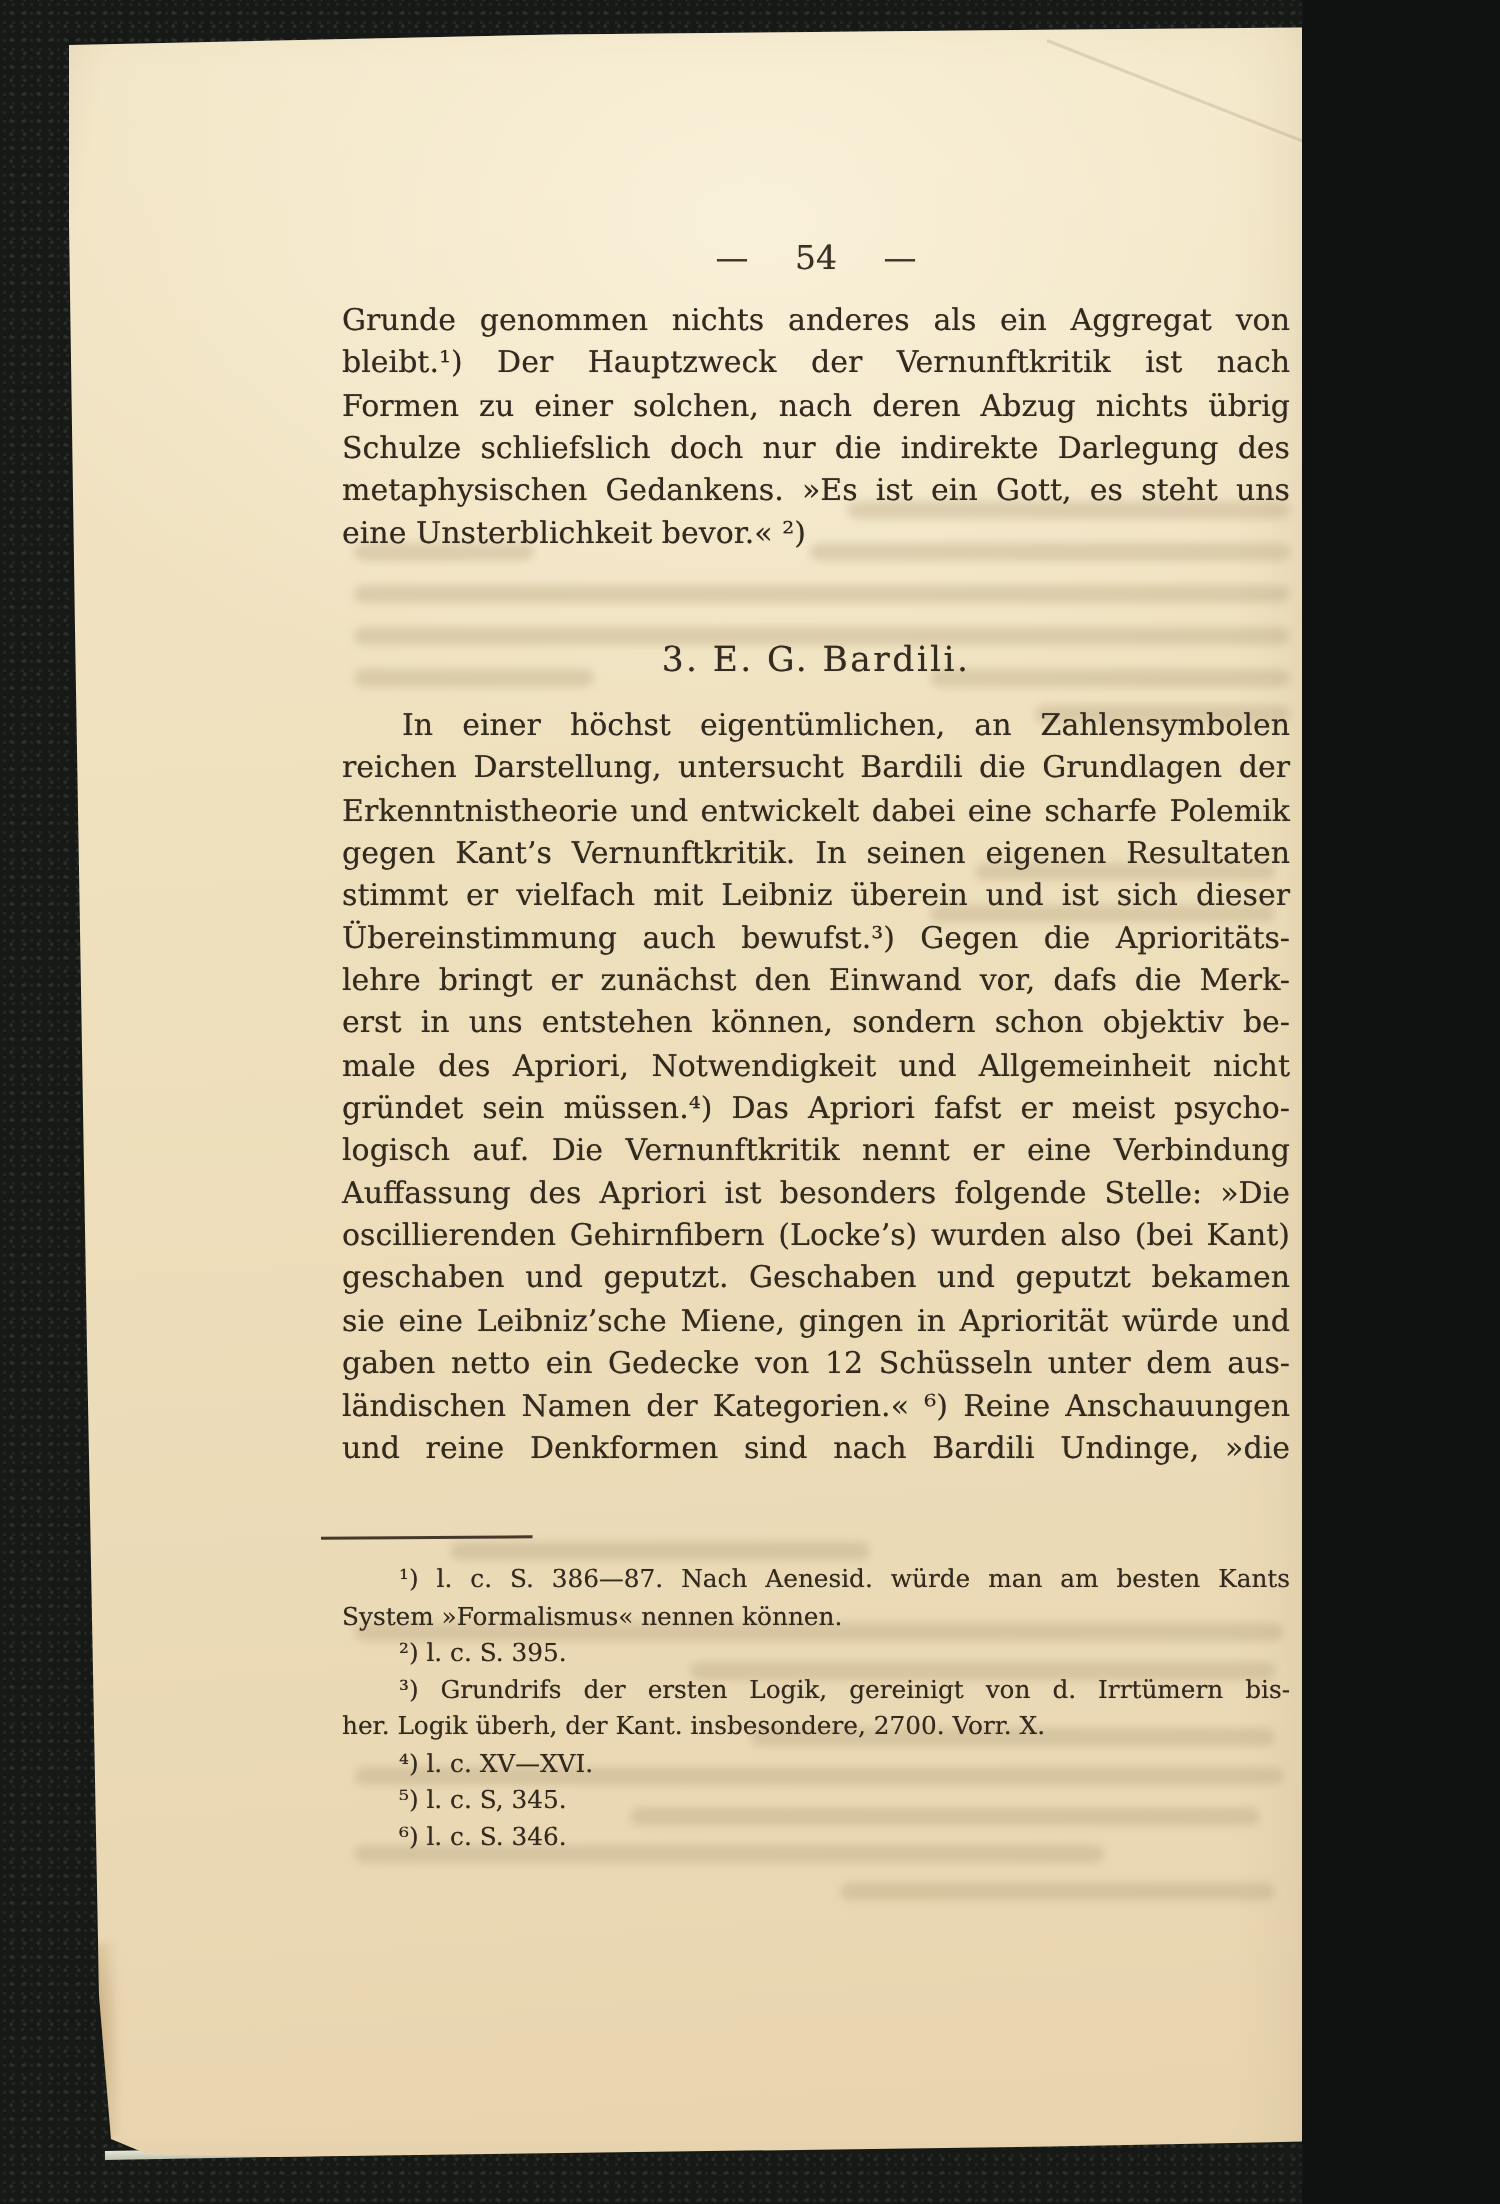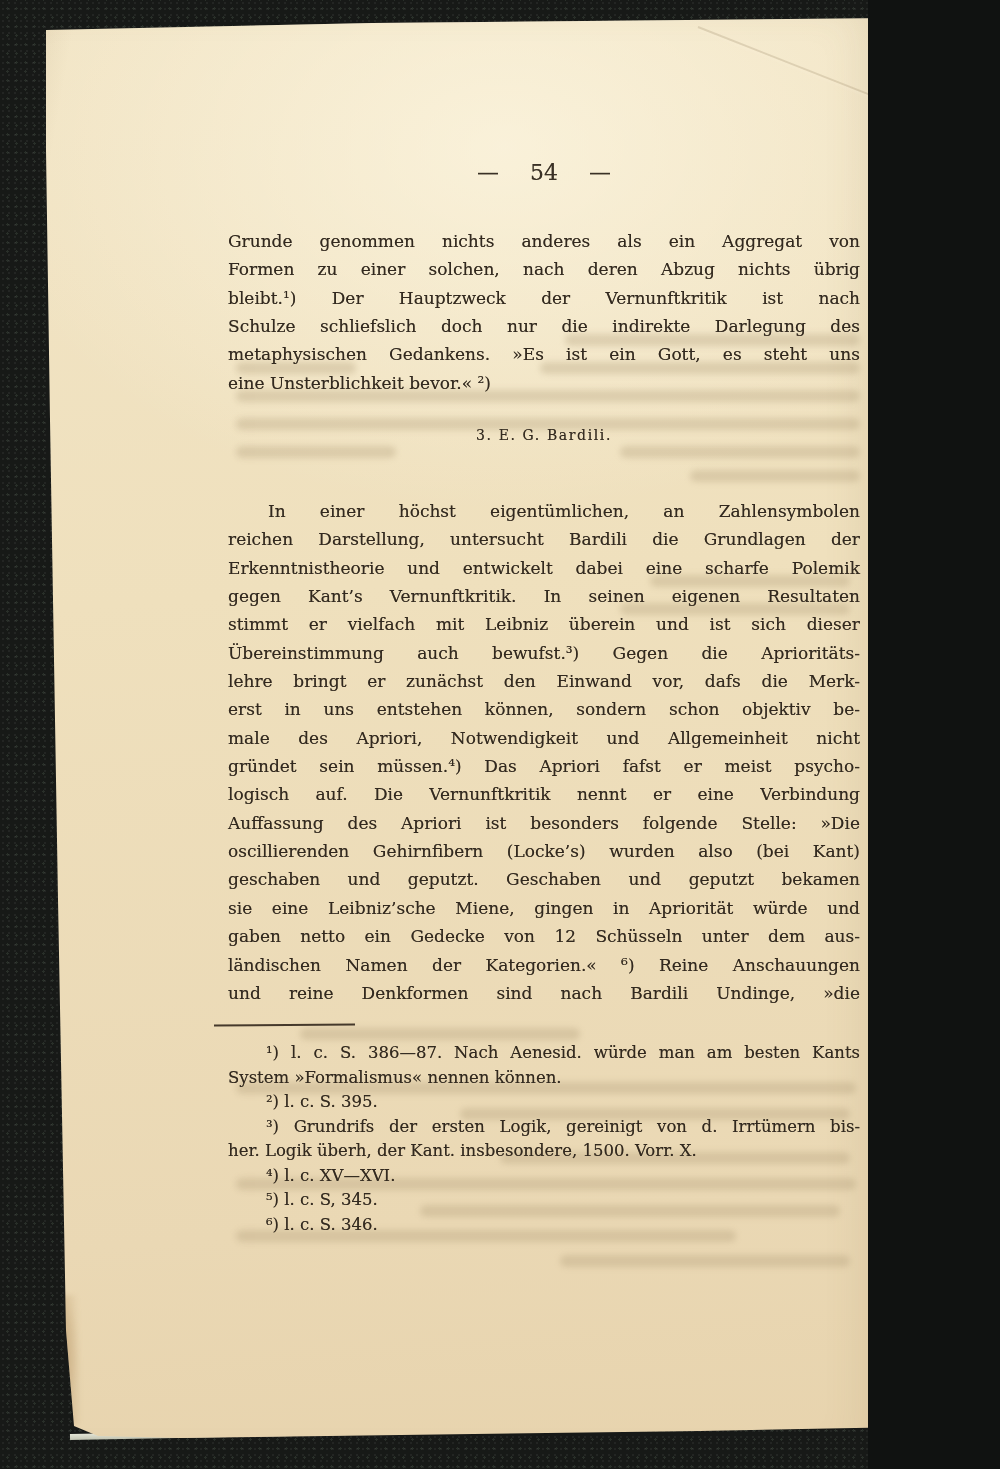--- a/index.html
+++ b/index.html
@@ -67,29 +67,29 @@
   .smudge{
     position:absolute;height:12px;border-radius:6px;
     background:rgba(168,148,112,.55);
     filter:blur(3px);opacity:.55;
   }
   
   .pageno{
     position:absolute;left:228px;top:160px;width:632px;
     text-align:center;font-size:22px;word-spacing:24px;color:#3a3126;
   }
-  .para{position:absolute;left:228px;width:632px;font-size:17px;line-height:28.35px;margin-top:28px;}
+  .para{position:absolute;left:228px;width:632px;font-size:20px;line-height:28.35px;}
   .para1{top:199px;}
   .para2{top:469px;}
   .line{white-space:nowrap;}
   .just{white-space:normal;text-align:justify;text-align-last:justify;}
   .indent{padding-left:40px;}
   .heading{
     position:absolute;left:228px;top:427px;width:632px;
-    text-align:center;font-size:14px;letter-spacing:1.6px;color:#342b21;
+    text-align:center;font-size:23px;letter-spacing:1.6px;color:#342b21;
   }
   .fn-rule{
     position:absolute;left:214px;top:1024px;width:141px;height:2px;
     background:#45392b;transform:rotate(-.4deg);
   }
   .footnotes{
     position:absolute;left:228px;top:1041px;width:632px;
     font-size:16.5px;line-height:24.5px;
   }
   .fn-first{padding-left:38px;}
@@ -128,22 +128,22 @@
 
     <div class="crease-vertical"></div>
     <div class="crease-diagonal"></div>
     <div class="ink-speck"></div>
     <div class="stain"></div>
 
     <div class="pageno">— 54 —</div>
 
     <div class="para para1">
       <div class="line just">Grunde genommen nichts anderes als ein Aggregat von</div>
+      <div class="line just">bleibt.¹) Der Hauptzweck der Vernunftkritik ist nach</div>
       <div class="line just">Formen zu einer solchen, nach deren Abzug nichts übrig</div>
-      <div class="line just">bleibt.¹) Der Hauptzweck der Vernunftkritik ist nach</div>
       <div class="line just">Schulze schliefslich doch nur die indirekte Darlegung des</div>
       <div class="line just">metaphysischen Gedankens. »Es ist ein Gott, es steht uns</div>
       <div class="line">eine Unsterblichkeit bevor.« ²)</div>
     </div>
 
     <div class="heading">3. E. G. Bardili.</div>
 
     <div class="para para2">
       <div class="line just indent">In einer höchst eigentümlichen, an Zahlensymbolen</div>
       <div class="line just">reichen Darstellung, untersucht Bardili die Grundlagen der</div>
@@ -165,20 +165,20 @@
       <div class="line just">und reine Denkformen sind nach Bardili Undinge, »die</div>
     </div>
 
     <div class="fn-rule"></div>
 
     <div class="footnotes">
       <div class="line fn-first fn-just">¹) l. c. S. 386—87. Nach Aenesid. würde man am besten Kants</div>
       <div class="line">System »Formalismus« nennen können.</div>
       <div class="line fn-first">²) l. c. S. 395.</div>
       <div class="line fn-first fn-just">³) Grundrifs der ersten Logik, gereinigt von d. Irrtümern bis-</div>
-      <div class="line">her. Logik überh, der Kant. insbesondere, 1500. Vorr. X.</div>
+      <div class="line">her. Logik überh, der Kant. insbesondere, 2700. Vorr. X.</div>
       <div class="line fn-first">⁴) l. c. XV—XVI.</div>
       <div class="line fn-first">⁵) l. c. S, 345.</div>
       <div class="line fn-first">⁶) l. c. S. 346.</div>
     </div>
 
   </div>
 </div>
 
 </body></html>

